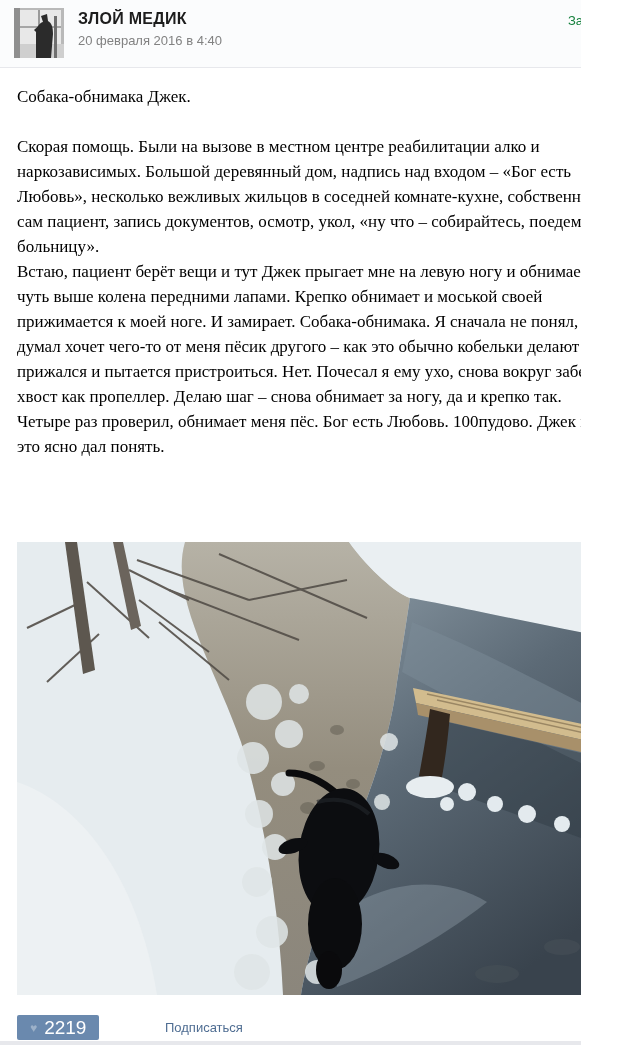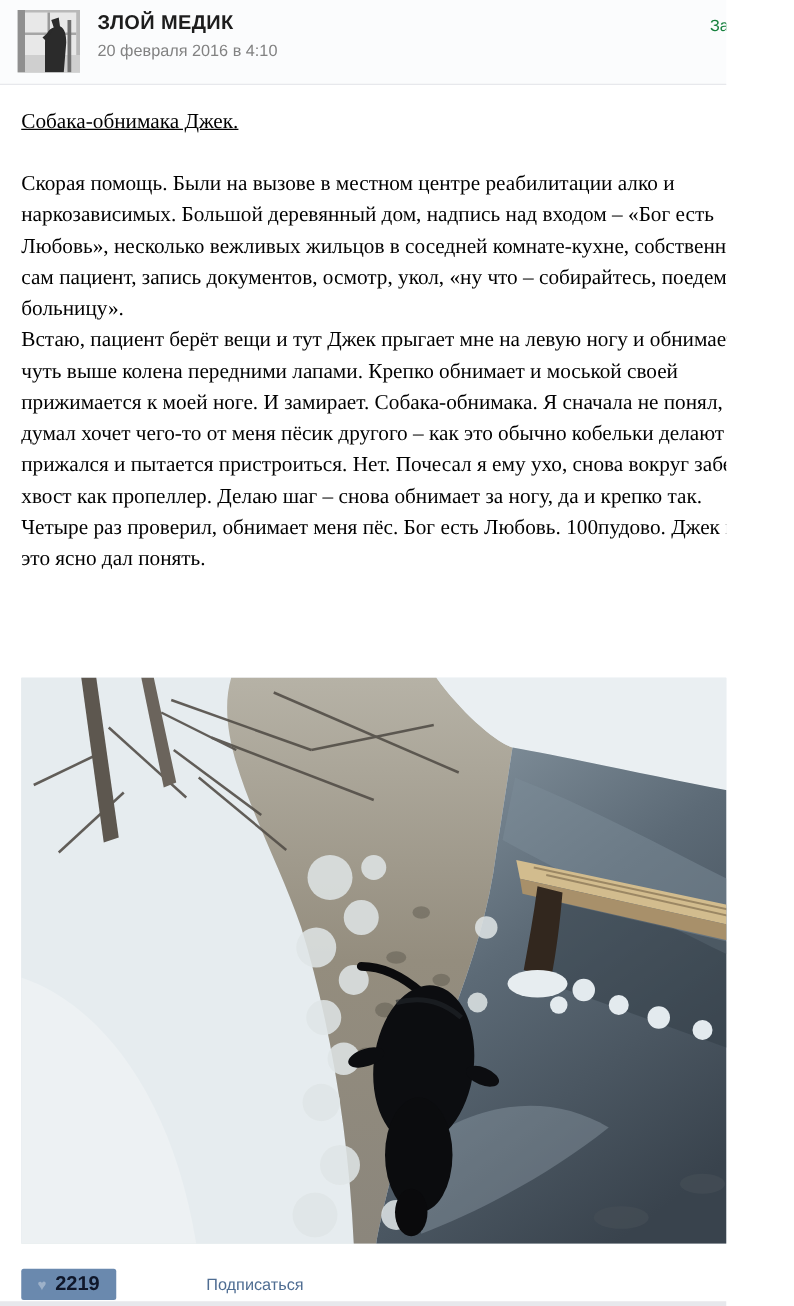--- a/index.html
+++ b/index.html
@@ -11,29 +11,29 @@
   .avatar{position:absolute;left:14px;top:8px;width:50px;height:50px;overflow:hidden;background:#bbb;}
   .community-name{position:absolute;left:78px;top:10px;font-size:16px;font-weight:bold;
                   color:#1d1d1d;letter-spacing:.3px;}
   .post-date{position:absolute;left:78px;top:33px;font-size:13px;color:#828282;}
   .close-link{position:absolute;right:17px;top:13px;font-size:13px;color:#15803d;cursor:pointer;text-decoration:none;}
   
   .post-text{position:absolute;left:17px;top:84px;width:602px;
              font-family:"Liberation Serif","DejaVu Serif",serif;
              font-size:17px;line-height:25px;color:#000;}
   .post-text p{margin:0;}
-  .post-text p.lead{margin-bottom:25px;text-decoration:underline;}
+  .post-text p.lead{margin-bottom:25px;}
   
   .post-photo{position:absolute;left:17px;top:542px;width:603px;height:453px;cursor:pointer;}
   .post-photo svg{display:block;width:603px;height:453px;}
   
   .like-button{position:absolute;left:17px;top:1015px;height:25px;background:#6a89ae;
                border-radius:2px;display:flex;align-items:center;padding:0 13px;cursor:pointer;}
   .like-heart{font-size:12px;color:#9db1c9;margin-right:7px;line-height:1;}
-  .like-count{font-size:16px;font-weight:bold;color:#0f172a;line-height:1;}
+  .like-count{font-size:19px;font-weight:normal;color:#ffffff;line-height:1;}
   .subscribe-link{position:absolute;left:117px;top:1020px;font-size:13px;color:#4f6d92;
                   cursor:pointer;text-decoration:none;margin-left:48px;}
   .bottom-strip{position:absolute;left:0;top:1041px;width:635px;height:4px;background:#e7e8ec;}
 </style>
 </head>
 <body>
 
 <div id="app">
 
   <div class="post-header">
@@ -44,21 +44,21 @@
         <rect x="24" y="2" width="2" height="34" fill="#9a9a9a"></rect>
         <rect x="3" y="18" width="44" height="2" fill="#a6a6a6"></rect>
         <rect x="0" y="36" width="50" height="14" fill="#cfcfcf"></rect>
         <rect x="0" y="0" width="6" height="50" fill="#8f8f8f"></rect>
         <path d="M22,50 L22,26 C22,20 25,15 29,14 L27,8 L33,6 L34,13 C38,15 39,20 39,26 L37,50 Z" fill="#2b2b2b"></path>
         <path d="M29,14 L20,22 L23,25 Z" fill="#2b2b2b"></path>
         <rect x="40" y="8" width="3" height="42" fill="#6f6f6f"></rect>
       </svg>
     </div>
     <div class="community-name">ЗЛОЙ МЕДИК</div>
-    <div class="post-date">20 февраля 2016 в 4:10</div>
+    <div class="post-date">20 февраля 2016 в 4:40</div>
     <a class="close-link">Закрыть</a>
   </div>
 
   <div class="post-text">
     <p class="lead">Собака-обнимака Джек.</p>
     <p>Скорая помощь. Были на вызове в местном центре реабилитации алко и наркозависимых. Большой деревянный дом, надпись над входом – «Бог есть Любовь», несколько вежливых жильцов в соседней комнате-кухне, собственно сам пациент, запись документов, осмотр, укол, «ну что – собирайтесь, поедем в больницу».</p>
     <p>Встаю, пациент берёт вещи и тут Джек прыгает мне на левую ногу и обнимает её чуть выше колена передними лапами. Крепко обнимает и моськой своей прижимается к моей ноге. И замирает. Собака-обнимака. Я сначала не понял, думал хочет чего-то от меня пёсик другого – как это обычно кобельки делают – прижался и пытается пристроиться. Нет. Почесал я ему ухо, снова вокруг забегал, хвост как пропеллер. Делаю шаг – снова обнимает за ногу, да и крепко так. Четыре раз проверил, обнимает меня пёс. Бог есть Любовь. 100пудово. Джек мне это ясно дал понять.</p>
   </div>
 
   <div class="post-photo">

